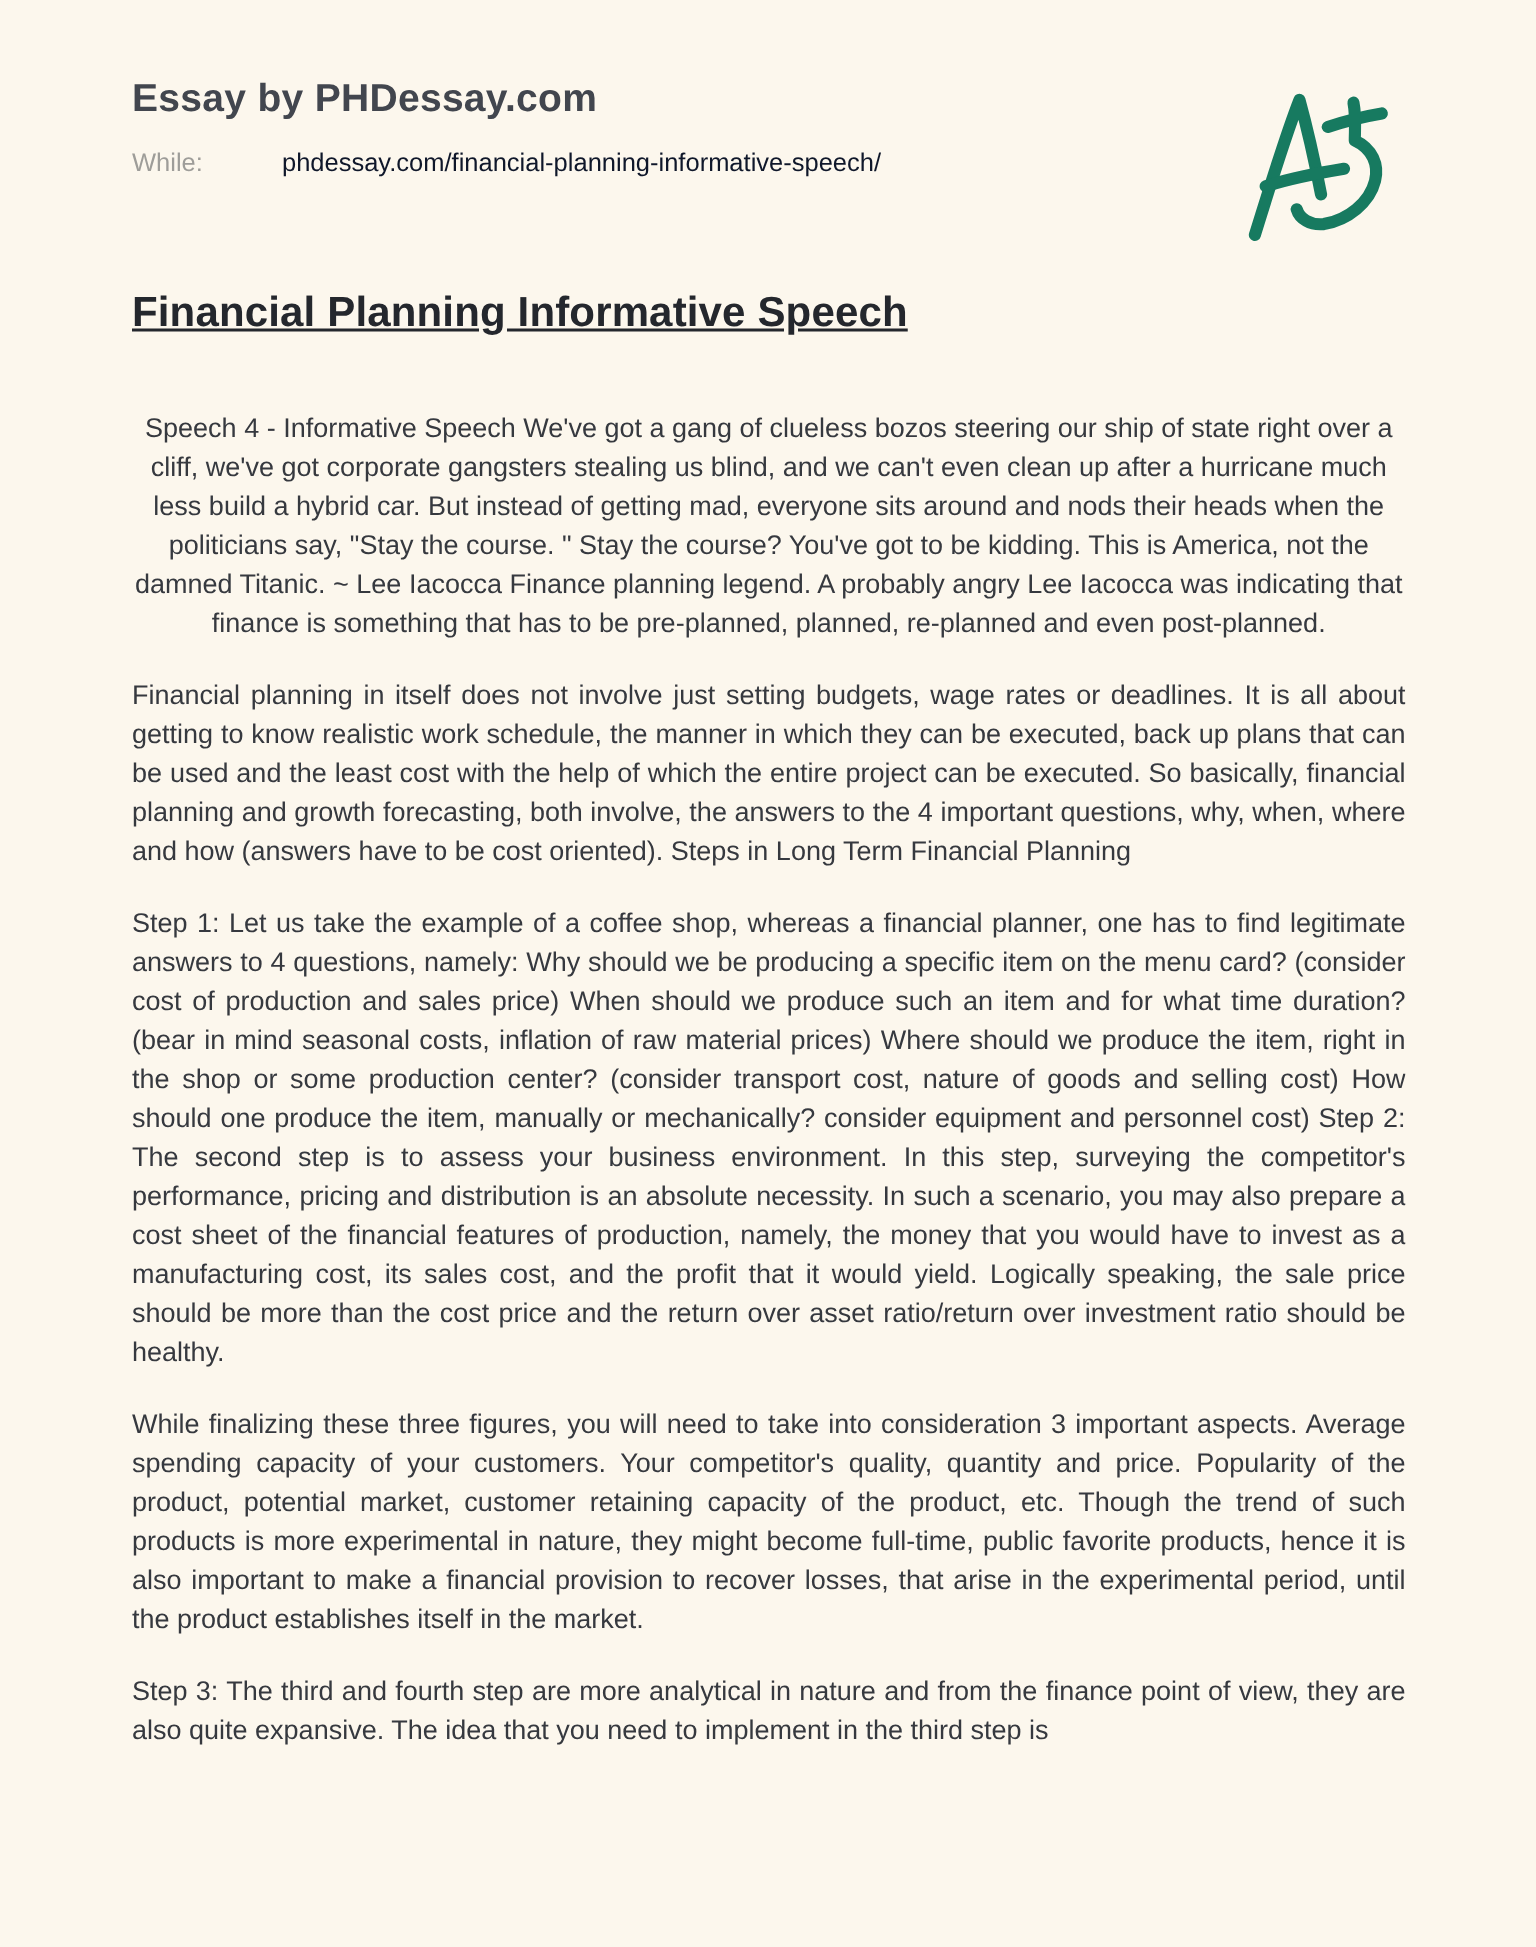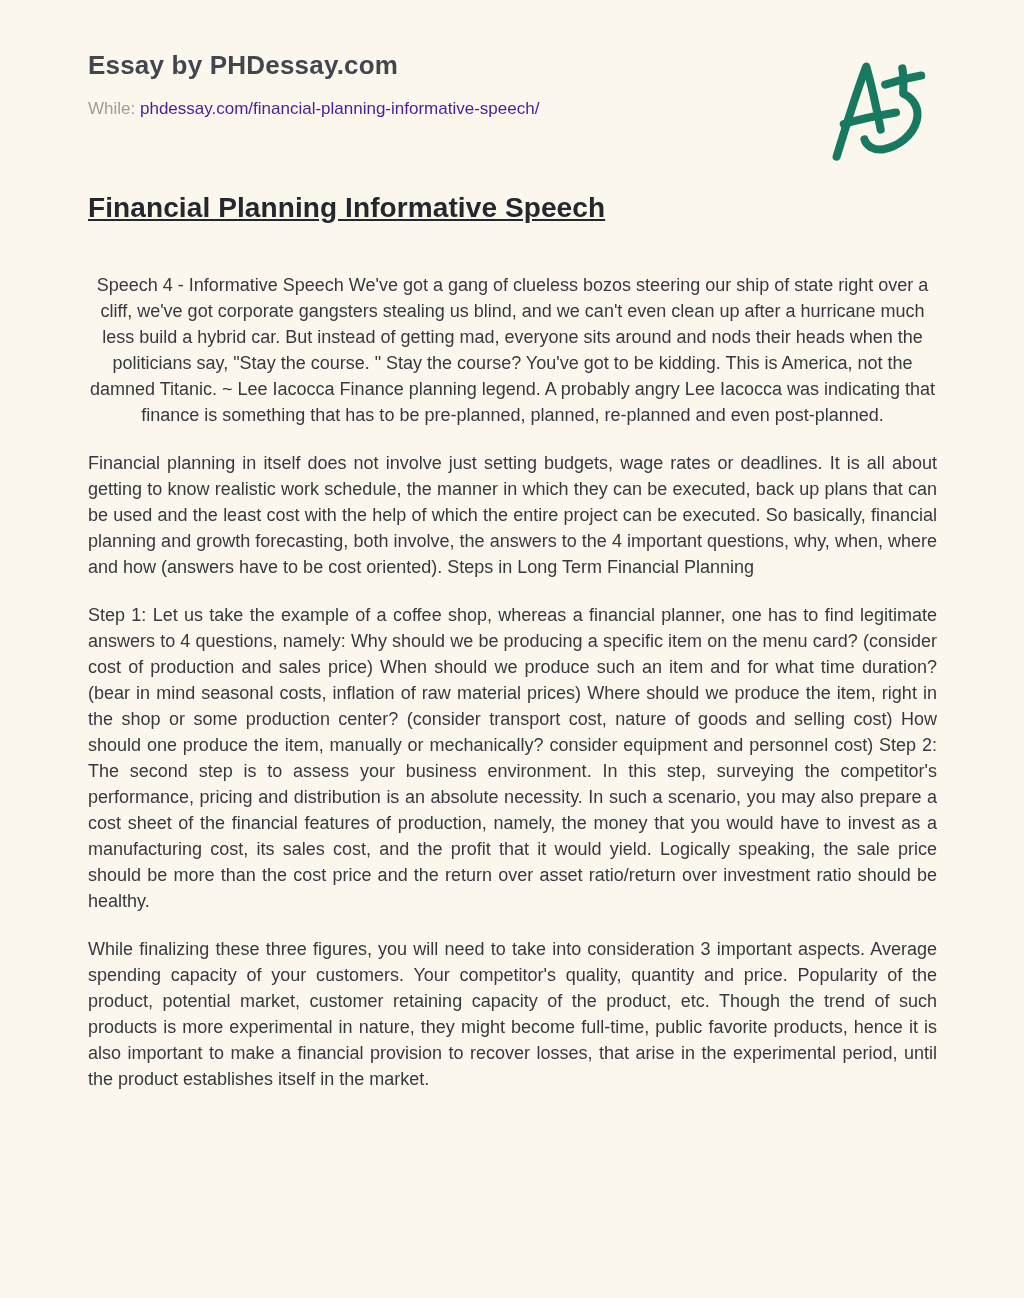--- a/index.html
+++ b/index.html
@@ -24,23 +24,24 @@
   }
   .source-line {
     position: absolute;
     left: 88px;
     top: 99px;
     margin: 0;
     font-size: 17px;
     color: #9e9d99;
   }
   .source-link {
-    color: #4c1d95;
+    color: #0f172a;
     text-decoration: none;
     cursor: pointer;
+    margin-left: 48px;
   }
   .logo {
     position: absolute;
     top: 50px;
     right: 92px;
     width: 108px;
     height: 116px;
   }
   .logo svg { width: 100%; height: 100%; }
   .essay-title {
@@ -90,13 +91,14 @@
   </svg>
 </div>
 
 <h2 class="essay-title">Financial Planning Informative Speech</h2>
 
 <main class="content">
   <p class="para ragged">Speech 4 - Informative Speech We've got a gang of clueless bozos steering our ship of state right over a cliff, we've got corporate gangsters stealing us blind, and we can't even clean up after a hurricane much less build a hybrid car. But instead of getting mad, everyone sits around and nods their heads when the politicians say, "Stay the course. " Stay the course? You've got to be kidding. This is America, not the damned Titanic. ~ Lee Iacocca Finance planning legend. A probably angry Lee Iacocca was indicating that finance is something that has to be pre-planned, planned, re-planned and even post-planned.</p>
   <p class="para">Financial planning in itself does not involve just setting budgets, wage rates or deadlines. It is all about getting to know realistic work schedule, the manner in which they can be executed, back up plans that can be used and the least cost with the help of which the entire project can be executed. So basically, financial planning and growth forecasting, both involve, the answers to the 4 important questions, why, when, where and how (answers have to be cost oriented). Steps in Long Term Financial Planning</p>
   <p class="para">Step 1: Let us take the example of a coffee shop, whereas a financial planner, one has to find legitimate answers to 4 questions, namely: Why should we be producing a specific item on the menu card? (consider cost of production and sales price) When should we produce such an item and for what time duration? (bear in mind seasonal costs, inflation of raw material prices) Where should we produce the item, right in the shop or some production center? (consider transport cost, nature of goods and selling cost) How should one produce the item, manually or mechanically? consider equipment and personnel cost) Step 2: The second step is to assess your business environment. In this step, surveying the competitor's performance, pricing and distribution is an absolute necessity. In such a scenario, you may also prepare a cost sheet of the financial features of production, namely, the money that you would have to invest as a manufacturing cost, its sales cost, and the profit that it would yield. Logically speaking, the sale price should be more than the cost price and the return over asset ratio/return over investment ratio should be healthy.</p>
   <p class="para">While finalizing these three figures, you will need to take into consideration 3 important aspects. Average spending capacity of your customers. Your competitor's quality, quantity and price. Popularity of the product, potential market, customer retaining capacity of the product, etc. Though the trend of such products is more experimental in nature, they might become full-time, public favorite products, hence it is also important to make a financial provision to recover losses, that arise in the experimental period, until the product establishes itself in the market.</p>
+  <p class="para">Step 3: The third and fourth step are more analytical in nature and from the finance point of view, they are also quite expansive. The idea that you need to implement in the third step is</p>
 </main>
 
 </body></html>

